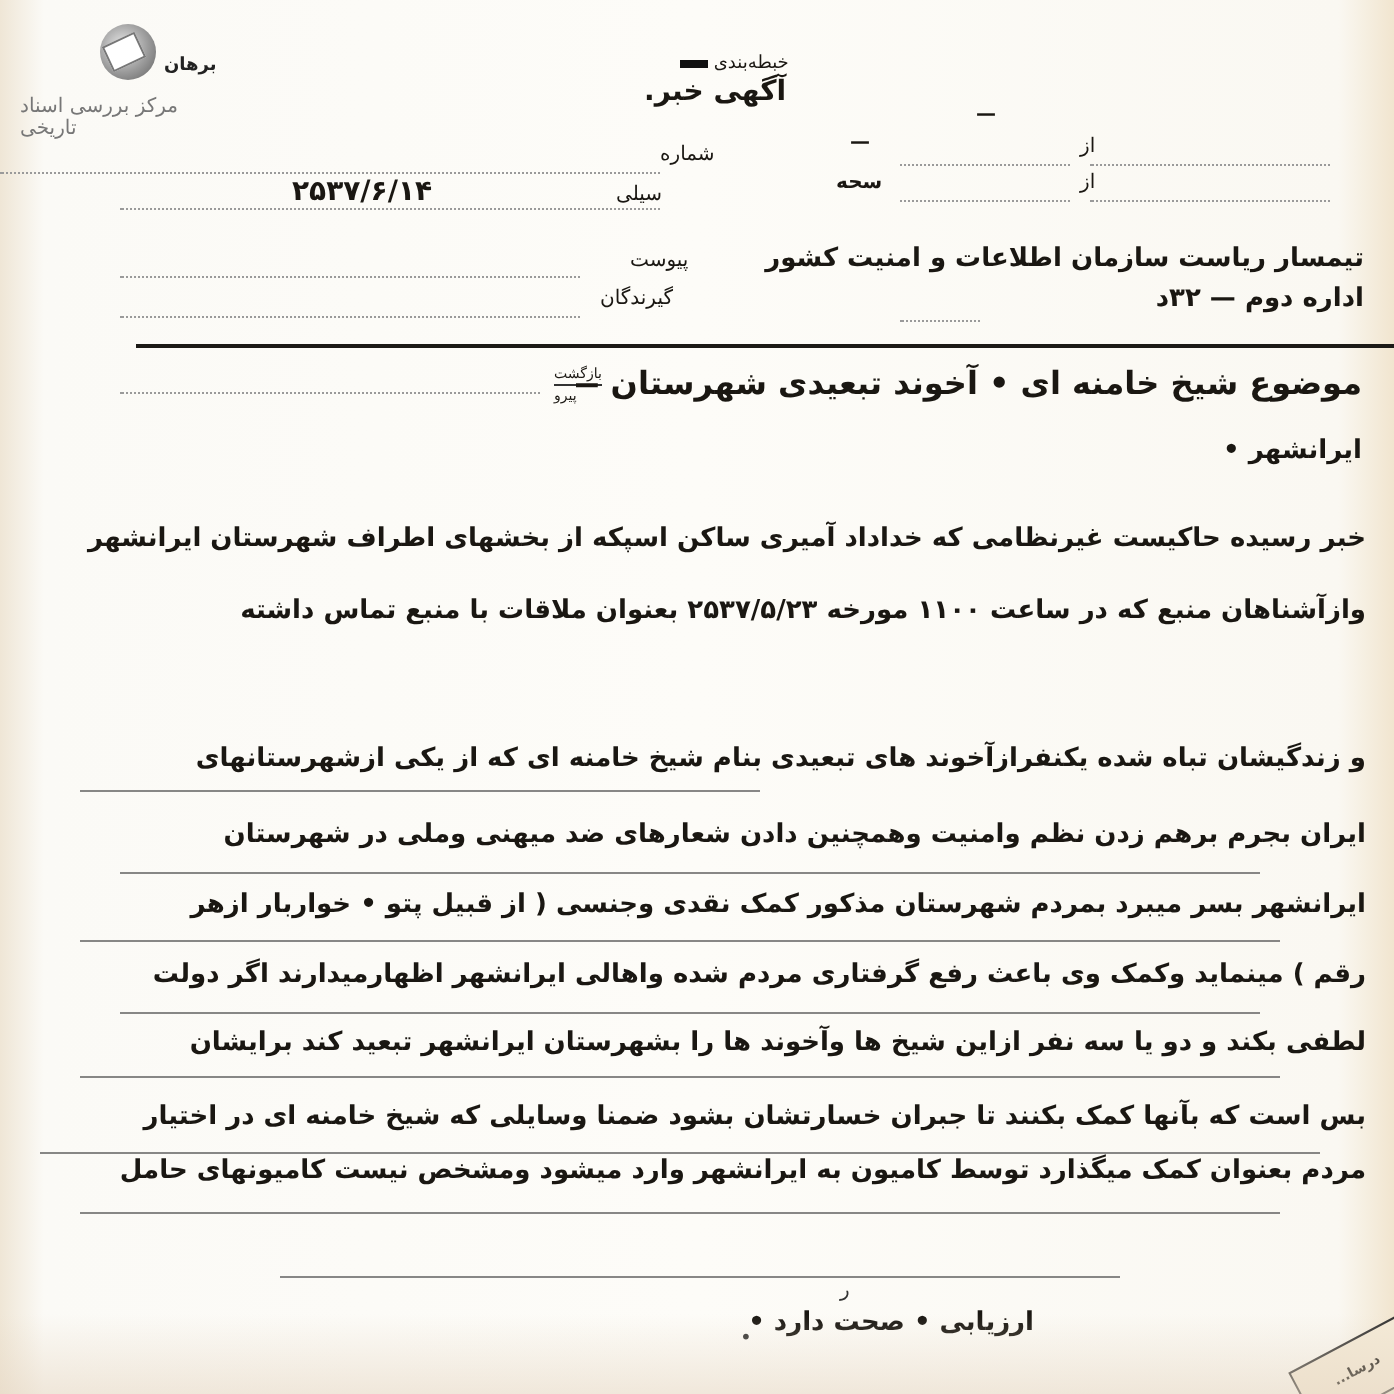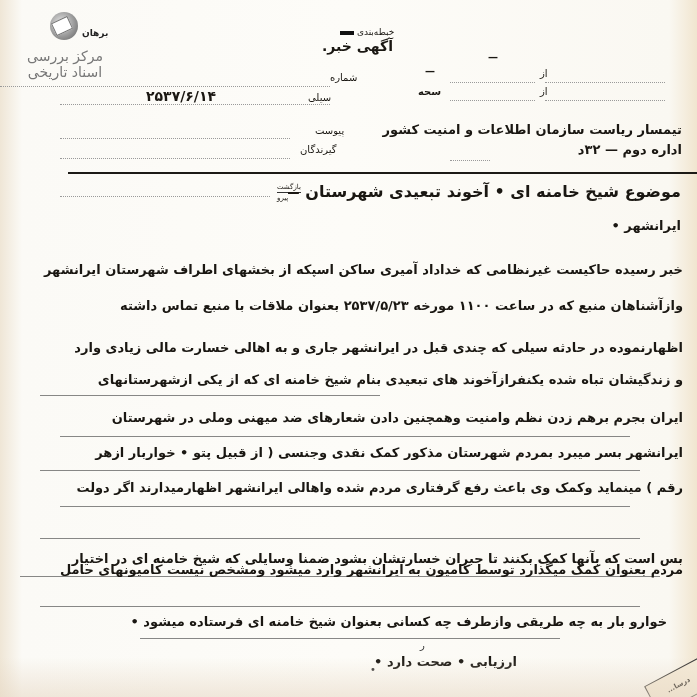--- a/index.html
+++ b/index.html
@@ -24,21 +24,21 @@
   .logo { position: absolute; left: 10px; top: 8px; width: 110px; height: 50px; }
   .logo .globe {
     position: absolute; left: 40px; top: 4px; width: 28px; height: 28px; border-radius: 50%;
     background: radial-gradient(circle at 40% 40%, #e9e9e9 0%, #9a9a9a 55%, #5e5e5e 100%);
   }
   .logo .globe::before {
     content: ""; position: absolute; left: 3px; top: 7px; width: 16px; height: 12px;
     background: #fff; transform: rotate(-25deg); border: 1px solid #777;
   }
   .logo .brand { position: absolute; left: 72px; top: 20px; font-size: 9px; font-weight: bold; color: #222; }
-  .logo .tagline { position: absolute; left: 0; top: 40px; width: 110px; font-size: 14px; color: #777; text-align: center; }
+  .logo .tagline { position: absolute; left: 0; top: 40px; width: 110px; font-size: 10px; color: #777; text-align: left; }
 
   
   .classification { position: absolute; left: 334px; top: 27px; font-size: 9px; }
   .classification .bar { display: inline-block; width: 14px; height: 4px; background: #111; vertical-align: middle; margin-left: 6px; }
   .doc-type { position: absolute; left: 322px; top: 38px; font-size: 14px; font-weight: bold; }
   .mark { position: absolute; left: 488px; top: 52px; font-size: 10px; font-weight: bold; }
   .dots { border-bottom: 1px dotted #9a9a9a; position: absolute; }
   .hdr-label { position: absolute; font-size: 10px; }
   .hdr-val { position: absolute; font-size: 14px; letter-spacing: 0.5px; }
   .hdr-bold { position: absolute; font-size: 13px; font-weight: bold; white-space: nowrap; }
@@ -112,35 +112,34 @@
   <div class="dots" style="left:60px; top:196px; width:210px;"></div>
   <div class="subject-lbl rtl">
     <div class="l1">بازگشت</div>
     <div>پیرو</div>
   </div>
   <div class="subject rtl" style="width:393px; overflow:hidden;">موضوع شیخ خامنه ای • آخوند تبعیدی شهرستان —</div>
   <div class="place rtl">ایرانشهر •</div>
 
   <div class="body-line rtl" style="top:262px;">خبر رسیده حاکیست غیرنظامی که خداداد آمیری ساکن اسپکه از بخشهای اطراف شهرستان ایرانشهر</div>
   <div class="body-line rtl" style="top:298px;">وازآشناهان منبع که در ساعت ۱۱۰۰ مورخه ۲۵۳۷/۵/۲۳ بعنوان ملاقات با منبع تماس داشته</div>
-  <div class="body-line rtl" style="top:340px;">اظهارنموده در حادثه سیلی که چندی قبل در ایرانشهر جاری و به اهالی خسارت مالی زیادی وارد</div>
   <div class="body-line rtl" style="top:372px;">و زندگیشان تباه شده یکنفرازآخوند های تبعیدی بنام شیخ خامنه ای که از یکی ازشهرستانهای</div>
   <div class="ul" style="left:40px; top:395px; width:340px;"></div>
   <div class="body-line rtl" style="top:410px;">ایران بجرم برهم زدن نظم وامنیت وهمچنین دادن شعارهای ضد میهنی وملی در شهرستان</div>
   <div class="ul" style="left:60px; top:436px; width:570px;"></div>
   <div class="body-line rtl" style="top:445px;">ایرانشهر بسر میبرد بمردم شهرستان مذکور کمک نقدی وجنسی ( از قبیل پتو • خواربار ازهر</div>
   <div class="ul" style="left:40px; top:470px; width:600px;"></div>
   <div class="body-line rtl" style="top:480px;">رقم ) مینماید وکمک وی باعث رفع گرفتاری مردم شده واهالی ایرانشهر اظهارمیدارند اگر دولت</div>
   <div class="ul" style="left:60px; top:506px; width:570px;"></div>
+  <div class="body-line rtl" style="top:514px;">لطفی بکند و دو یا سه نفر ازاین شیخ ها وآخوند ها را بشهرستان ایرانشهر تبعید کند برایشان</div>
   <div class="ul" style="left:40px; top:538px; width:600px;"></div>
   <div class="body-line rtl" style="top:551px;">بس است که بآنها کمک بکنند تا جبران خسارتشان بشود ضمنا وسایلی که شیخ خامنه ای در اختیار</div>
   <div class="ul" style="left:20px; top:576px; width:640px;"></div>
-  <div class="body-line rtl" style="top:562px;">مردم بعنوان کمک میگذارد توسط کامیون به ایرانشهر وارد میشود ومشخص نیست کامیونهای حامل</div>
+  <div class="body-line rtl" style="top:578px;">مردم بعنوان کمک میگذارد توسط کامیون به ایرانشهر وارد میشود ومشخص نیست کامیونهای حامل</div>
   <div class="ul" style="left:40px; top:606px; width:600px;"></div>
-  <div class="body-line rtl" style="top:614px; right:30px;">خوارو بار به چه طریقی وازطرف چه کسانی بعنوان شیخ خامنه ای فرستاده میشود •</div>
   <div class="ul" style="left:140px; top:638px; width:420px;"></div>
 
   <div class="pen" style="left:420px; top:640px;">ر</div>
   <div class="pen" style="left:370px; top:664px;">•</div>
 
   <div class="assessment rtl">ارزیابی • صحت دارد •</div>
 
   <div class="stamp rtl">درسا...</div>
 </div>
 

